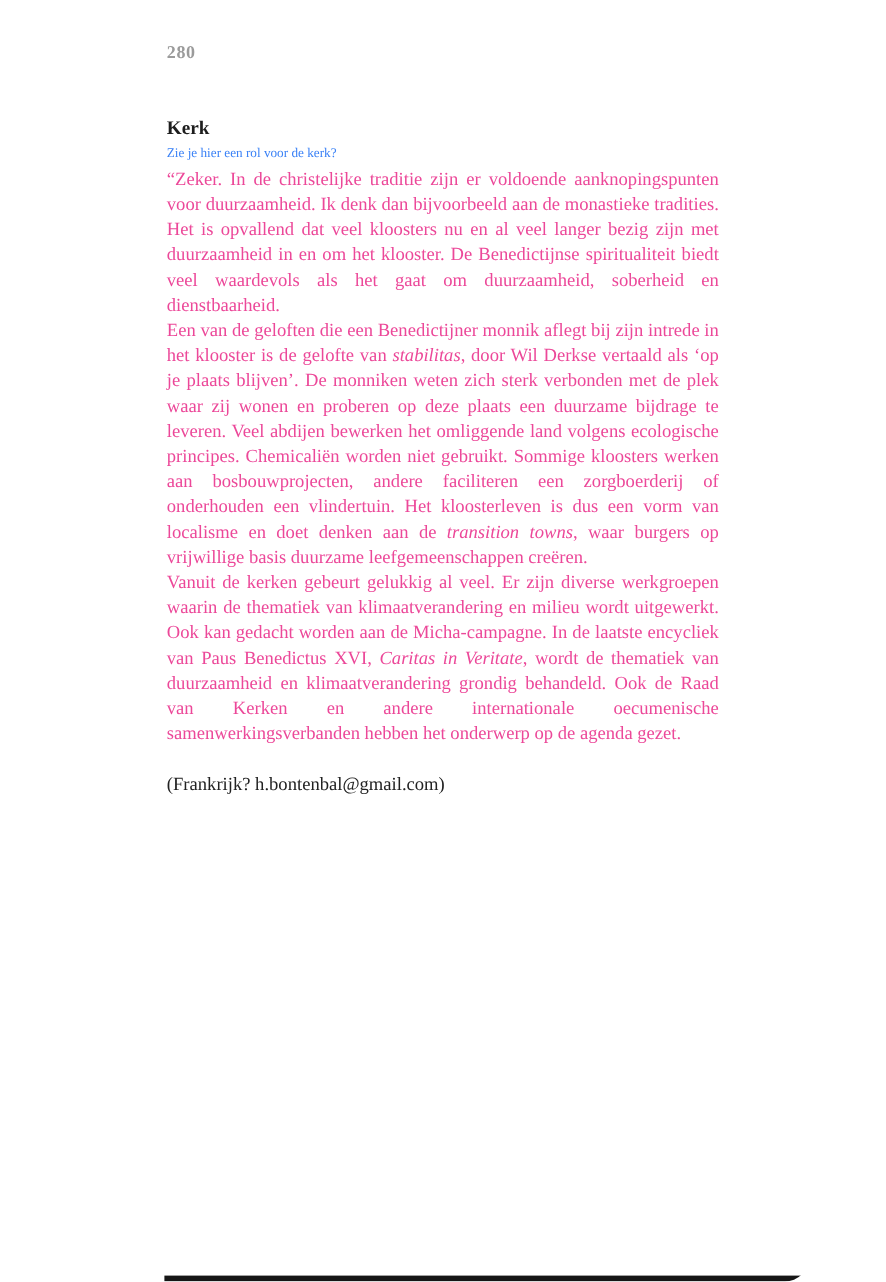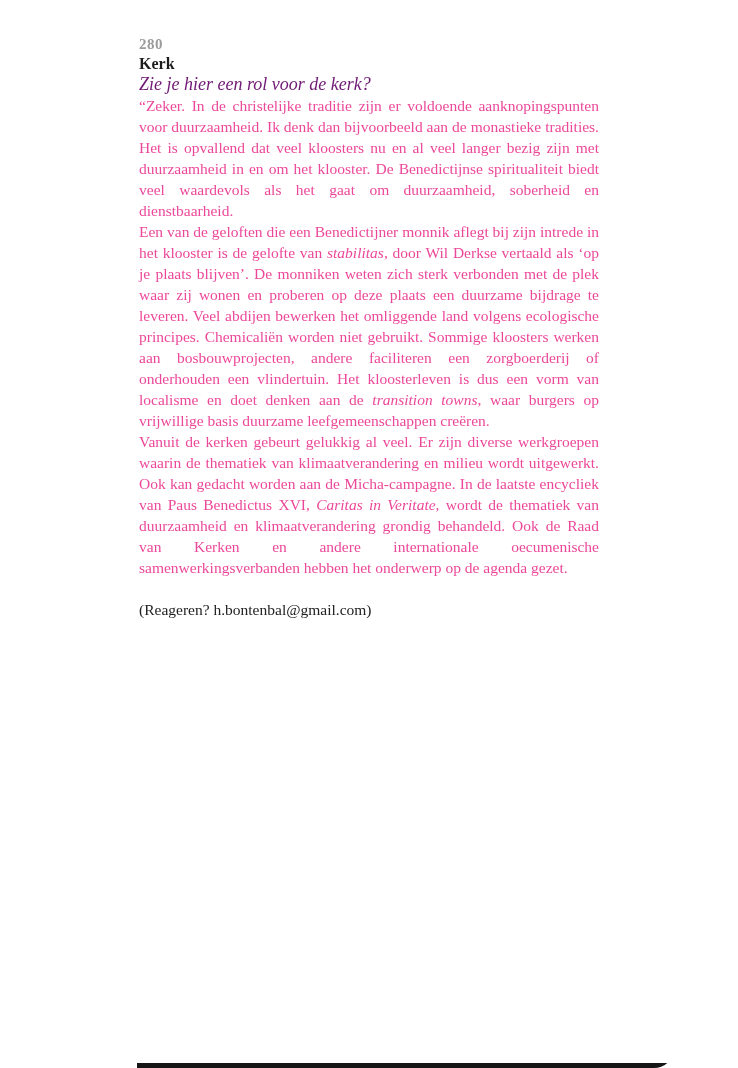--- a/index.html
+++ b/index.html
@@ -29,34 +29,34 @@
 
   .page-number {
     margin-top: 36px;
     font-size: 15px;
     font-weight: bold;
     color: #9b9b9b;
     letter-spacing: 0.5px;
   }
 
   .article {
+    margin-top: 44px;
   }
 
   .heading {
     font-size: 16px;
     font-weight: bold;
     color: #1d1d1d;
     line-height: 21px;
   }
 
   .question {
-    font-style: italic;
-    font-size: 18px;
+    font-size: 11px;
     line-height: 21px;
-    color: #701a75;
+    color: #3b82f6;
   }
 
   .body-para {
     font-size: 15.5px;
     line-height: 21px;
     text-align: justify;
     color: #ec4899;
     margin: 0;
   }
 
@@ -92,19 +92,19 @@
       <div class="heading">Kerk</div>
 
       <div class="question">Zie je hier een rol voor de kerk?</div>
 
       <div>
           <p class="body-para"><span>“Zeker. In de christelijke traditie zijn er voldoende aanknopingspunten voor duurzaamheid. Ik denk dan bijvoorbeeld aan de monastieke tradities. Het is opvallend dat veel kloosters nu en al veel langer bezig zijn met duurzaamheid in en om het klooster. De Benedictijnse spiritualiteit biedt veel waardevols als het gaat om duurzaamheid, soberheid en dienstbaarheid.</span></p>
           <p class="body-para"><span>Een van de geloften die een Benedictijner monnik aflegt bij zijn intrede in het klooster is de gelofte van </span><em>stabilitas</em><span>, door Wil Derkse vertaald als ‘op je plaats blijven’. De monniken weten zich sterk verbonden met de plek waar zij wonen en proberen op deze plaats een duurzame bijdrage te leveren. Veel abdijen bewerken het omliggende land volgens ecologische principes. Chemicaliën worden niet gebruikt. Sommige kloosters werken aan bosbouwprojecten, andere faciliteren een zorgboerderij of onderhouden een vlindertuin. Het kloosterleven is dus een vorm van localisme en doet denken aan de </span><em>transition towns</em><span>, waar burgers op vrijwillige basis duurzame leefgemeenschappen creëren.</span></p>
           <p class="body-para"><span>Vanuit de kerken gebeurt gelukkig al veel. Er zijn diverse werkgroepen waarin de thematiek van klimaatverandering en milieu wordt uitgewerkt. Ook kan gedacht worden aan de Micha-campagne. In de laatste encycliek van Paus Benedictus XVI, </span><em>Caritas in Veritate</em><span>, wordt de thematiek van duurzaamheid en klimaatverandering grondig behandeld. Ook de Raad van Kerken en andere internationale oecumenische samenwerkingsverbanden hebben het onderwerp op de agenda gezet.</span></p>
         </div>
 
-      <div class="contact-line">(Reageren? h.bontenbal@gmail.com)</div>
+      <div class="contact-line">(Frankrijk? h.bontenbal@gmail.com)</div>
     </div>
 
   </div>
 
   <div class="page-bottom-edge"></div>
 </div>
 
 </body></html>

